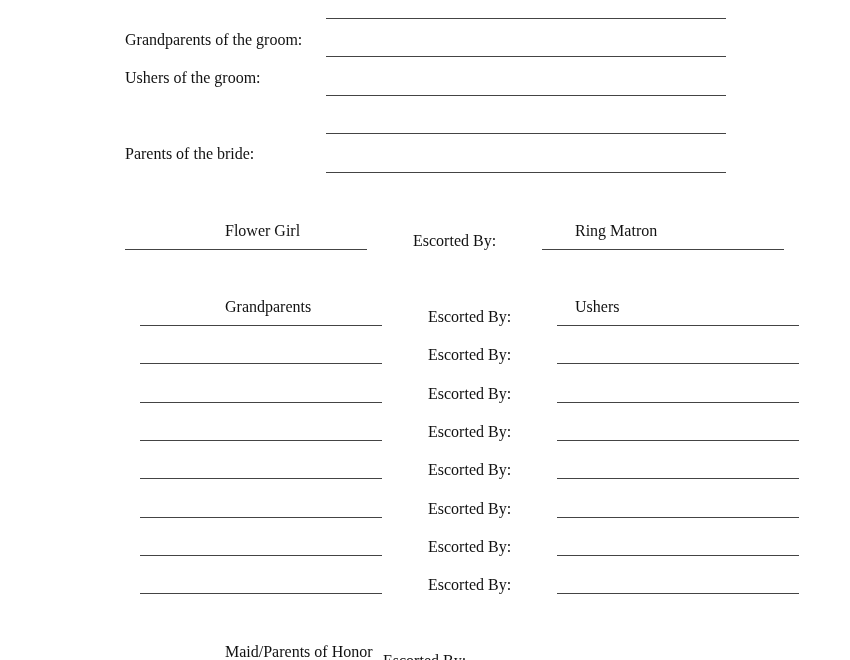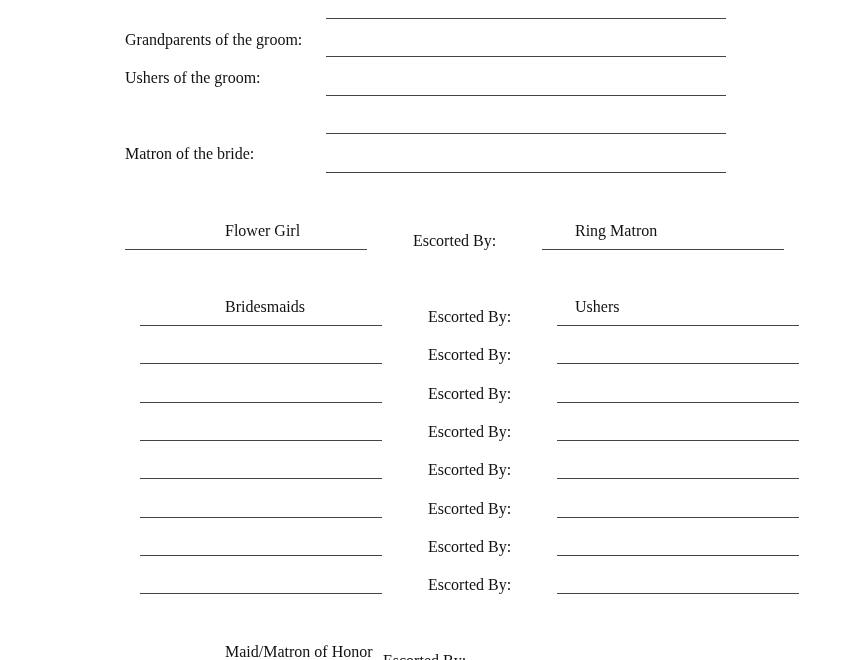--- a/index.html
+++ b/index.html
@@ -12,34 +12,34 @@
 </head>
 <body>
 
 <div class="lbl" style="left:125px;top:3px;">Grandparents of the groom:</div>
 <div class="line" style="left:326px;top:18px;width:400px;"></div>
 
 <div class="lbl" style="left:125px;top:41px;">Ushers of the groom:</div>
 <div class="line" style="left:326px;top:56px;width:400px;"></div>
 <div class="line" style="left:326px;top:95px;width:400px;"></div>
 
-<div class="lbl" style="left:125px;top:117px;">Matron of the bride:</div>
+<div class="lbl" style="left:125px;top:117px;">Parents of the bride:</div>
 <div class="line" style="left:326px;top:133px;width:400px;"></div>
 <div class="line" style="left:326px;top:172px;width:400px;"></div>
 
 <div class="lbl" style="left:225px;top:194px;">Flower Girl</div>
 <div class="lbl" style="left:575px;top:194px;">Ring Matron</div>
 
 <div class="esc" style="left:125px;top:232px;">
   <span class="blank" style="width:242px;"></span>
   <span>Escorted By:</span>
   <span class="blank" style="width:242px;"></span>
 </div>
 
-<div class="lbl" style="left:225px;top:270px;">Bridesmaids</div>
+<div class="lbl" style="left:225px;top:270px;">Grandparents</div>
 <div class="lbl" style="left:575px;top:270px;">Ushers</div>
 
 <div id="rows">
     <div class="esc" style="left: 140px; top: 308px;">
       <span class="blank" style="width:242px;"></span>
       <span>Escorted By:</span>
       <span class="blank" style="width:242px;"></span>
     </div>
     <div class="esc" style="left: 140px; top: 346px;">
       <span class="blank" style="width:242px;"></span>
@@ -71,18 +71,18 @@
       <span>Escorted By:</span>
       <span class="blank" style="width:242px;"></span>
     </div>
     <div class="esc" style="left: 140px; top: 576px;">
       <span class="blank" style="width:242px;"></span>
       <span>Escorted By:</span>
       <span class="blank" style="width:242px;"></span>
     </div>
   </div>
 
-<div class="lbl" style="left:225px;top:615px;">Maid/Matron of Honor</div>
+<div class="lbl" style="left:225px;top:615px;">Maid/Parents of Honor</div>
 <div class="lbl" style="left:575px;top:650px;">Best Man</div>
 
 <div class="esc" style="left:383px;top:652px;">
   <span>Escorted By:</span>
 </div>
 
 </body></html>

